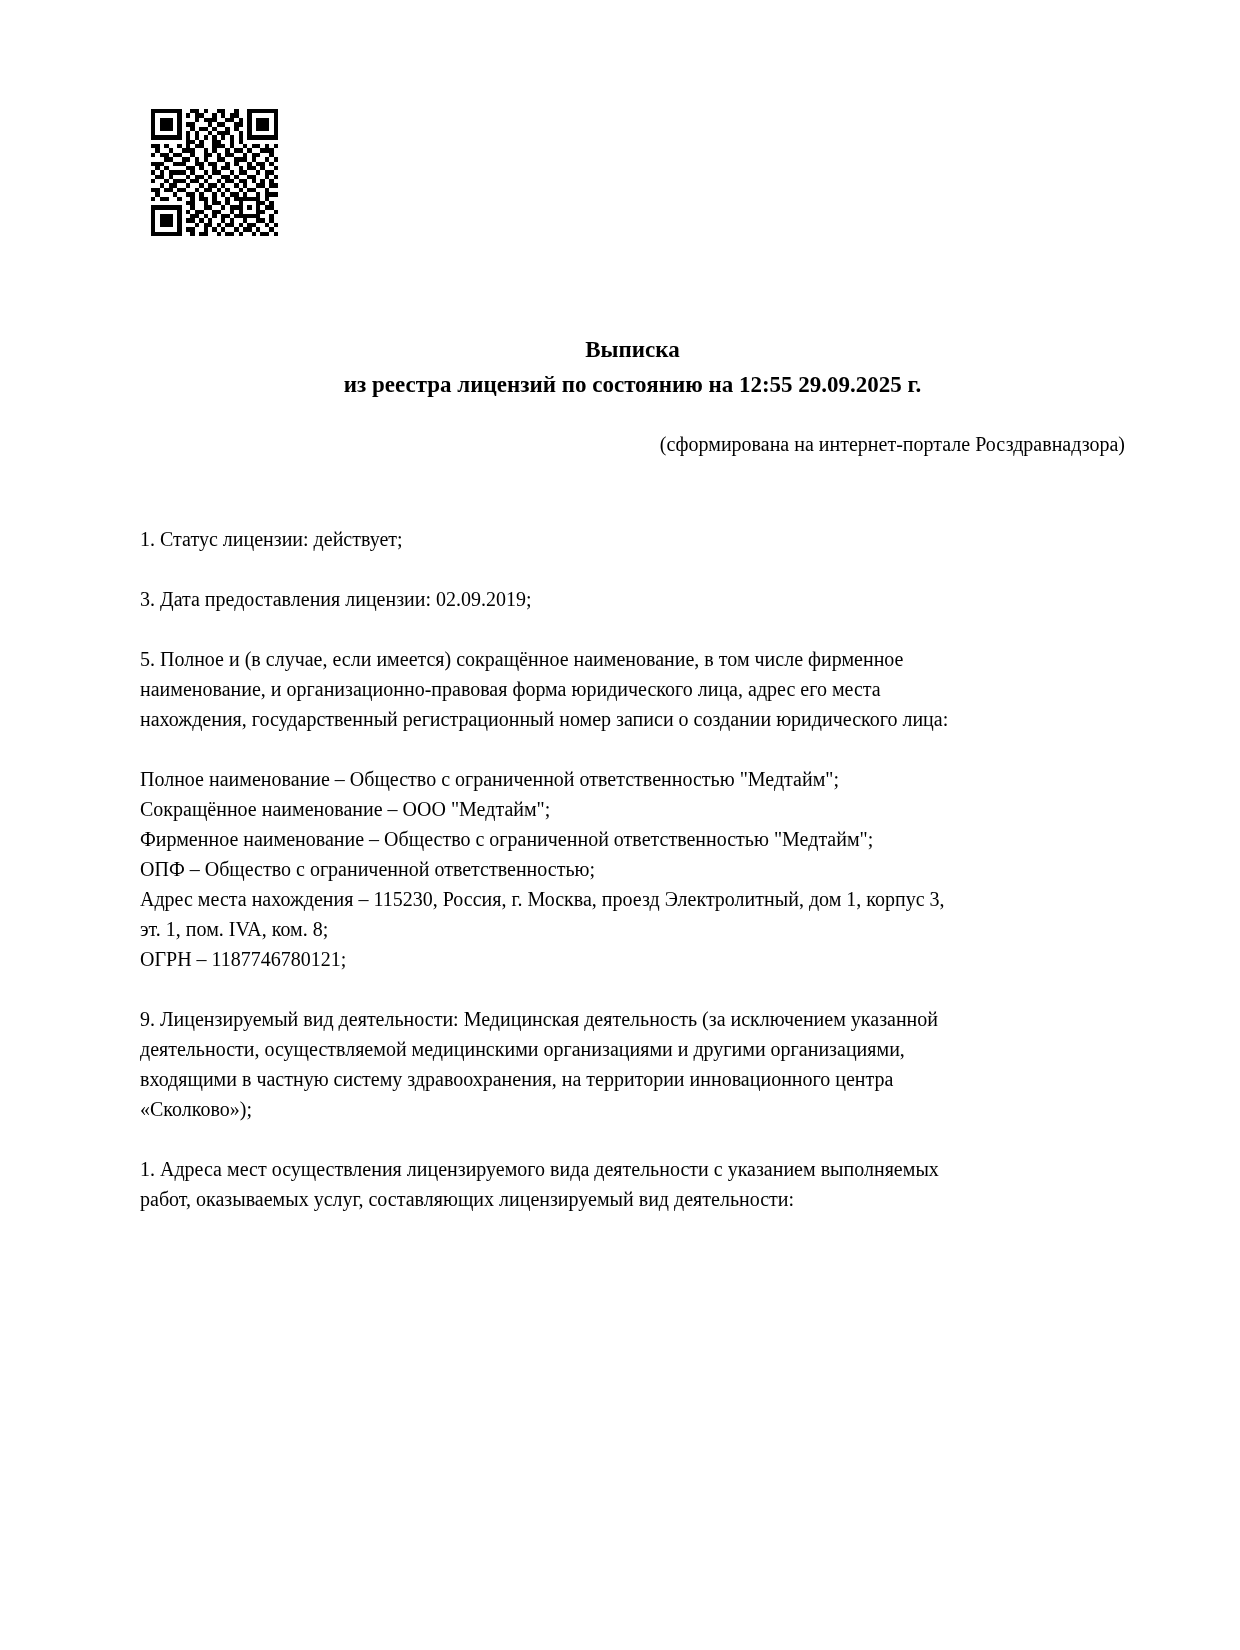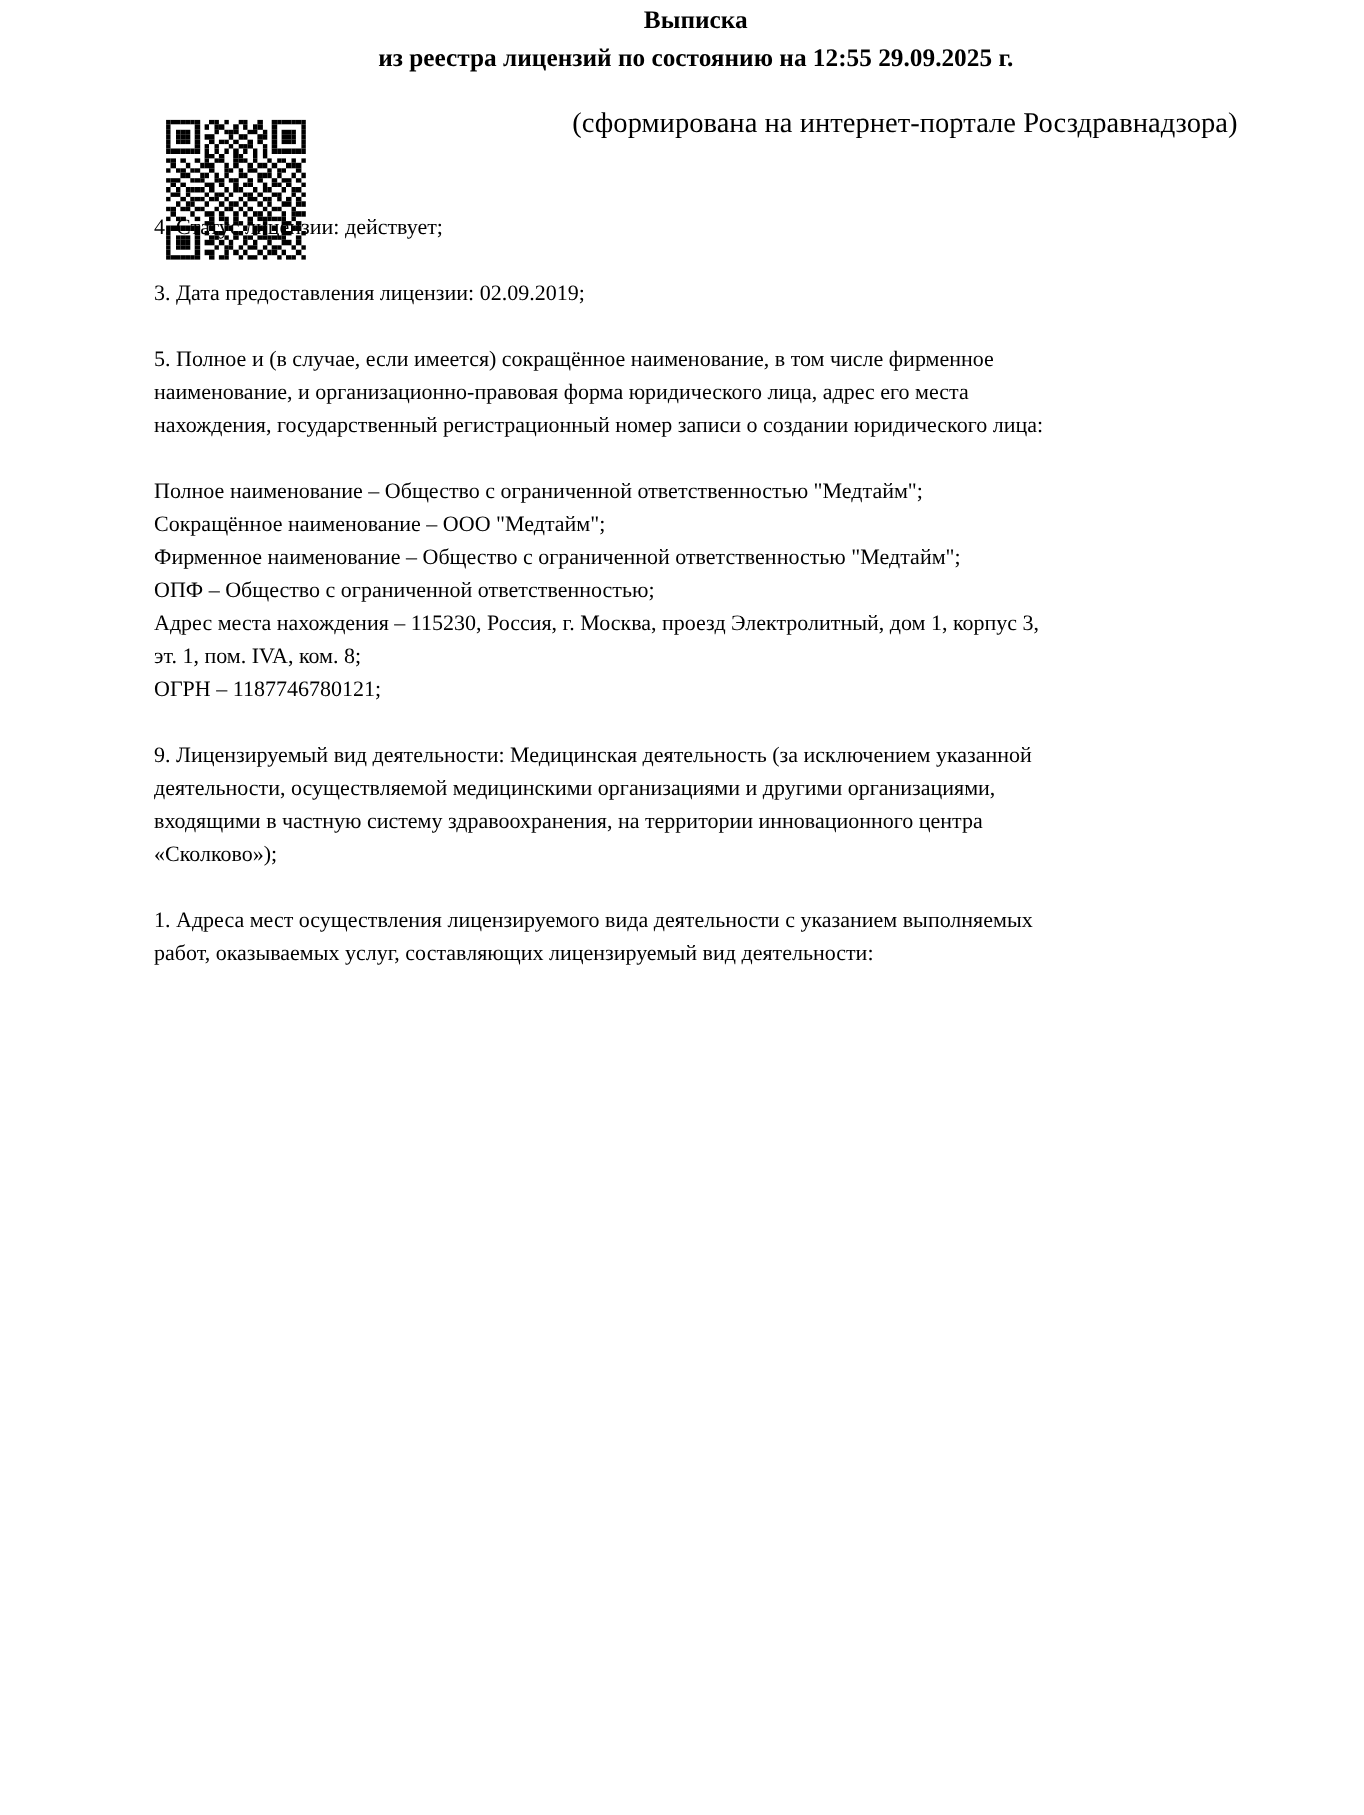--- a/index.html
+++ b/index.html
@@ -28,29 +28,30 @@
     grid-template-rows: repeat(29, 1fr);
   }
   .qr .m { background: #000000; }
   .content {
     position: absolute;
     left: 140px;
     top: 0;
     width: 985px;
   }
   .title {
+    margin-top: 332px;
     font-size: 23px;
     line-height: 35px;
     font-weight: bold;
     text-align: center;
     white-space: pre-line;
   }
   .subtitle {
     margin-top: 30px;
-    font-size: 26px;
+    font-size: 20px;
     line-height: 24px;
     text-align: right;
     white-space: pre-line;
   }
   .para {
     font-size: 20px;
     line-height: 30px;
     margin: 0 0 30px 0;
     white-space: pre-line;
     text-align: left;
@@ -901,21 +902,21 @@
       <div></div>
       <div class="m"></div>
       <div class="m"></div>
       <div></div>
       <div class="m"></div>
     </div>
   <div class="content">
     <div class="title">Выписка
 из реестра лицензий по состоянию на 12:55 29.09.2025 г.</div>
     <div class="subtitle">(сформирована на интернет-портале Росздравнадзора)</div>
-    <div class="para first">4. Статус лицензии: действует;</div>
+    <div class="para first">1. Статус лицензии: действует;</div>
     <div class="para">3. Дата предоставления лицензии: 02.09.2019;</div>
     <div class="para">5. Полное и (в случае, если имеется) сокращённое наименование, в том числе фирменное
 наименование, и организационно-правовая форма юридического лица, адрес его места
 нахождения, государственный регистрационный номер записи о создании юридического лица:</div>
     <div class="para">Полное наименование – Общество с ограниченной ответственностью "Медтайм";
 Сокращённое наименование – ООО "Медтайм";
 Фирменное наименование – Общество с ограниченной ответственностью "Медтайм";
 ОПФ – Общество с ограниченной ответственностью;
 Адрес места нахождения – 115230, Россия, г. Москва, проезд Электролитный, дом 1, корпус 3,
 эт. 1, пом. IVA, ком. 8;

